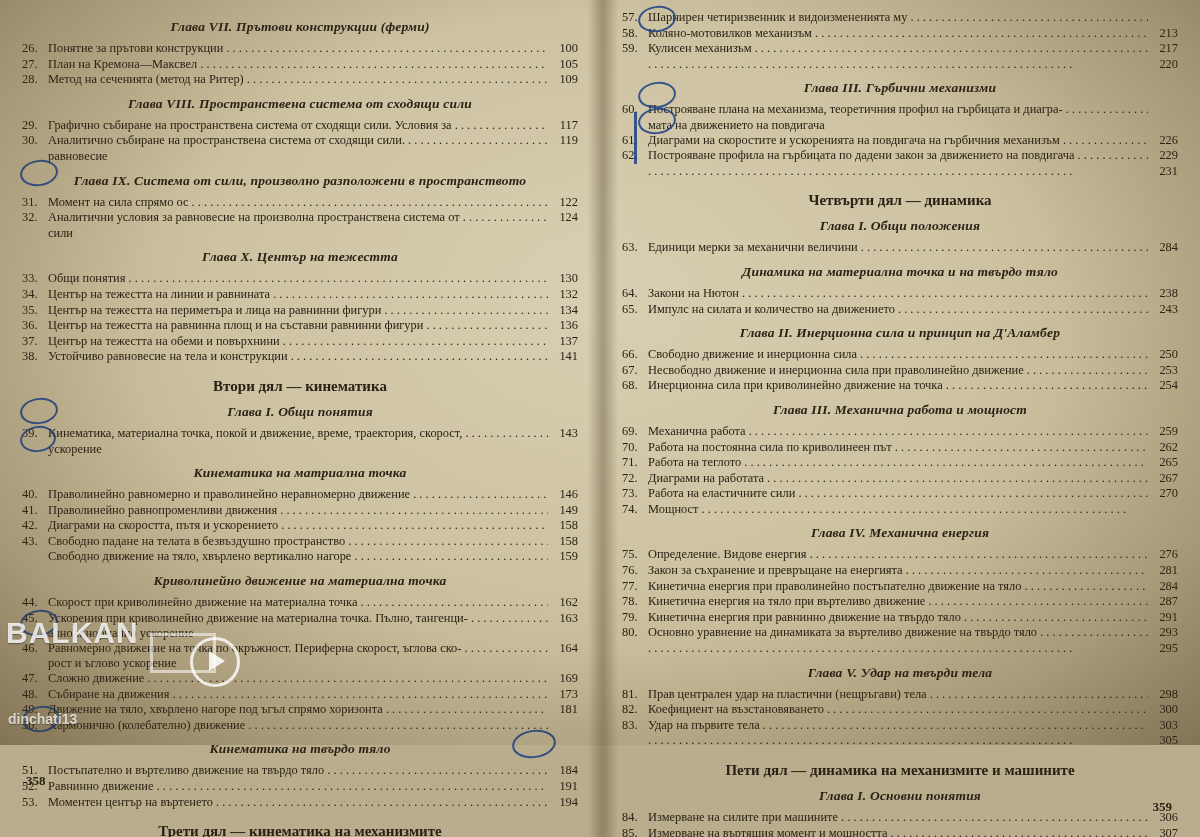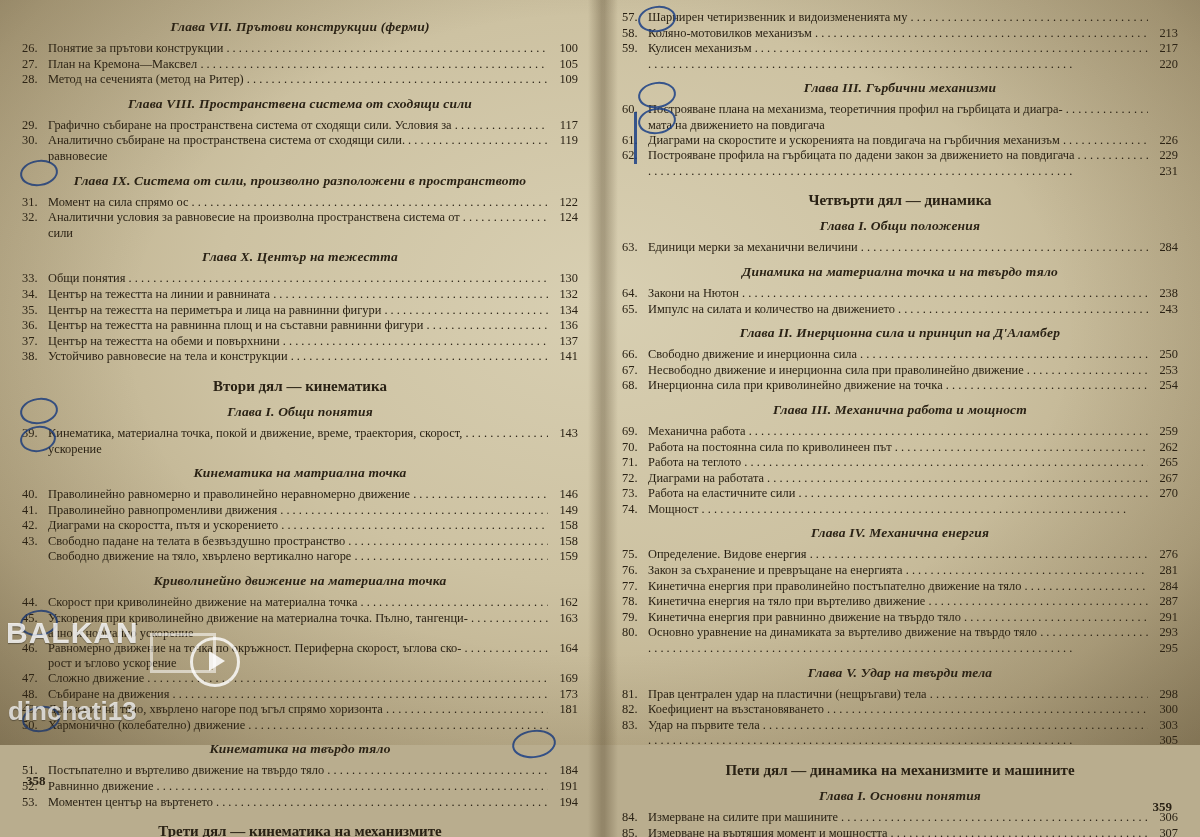--- a/index.html
+++ b/index.html
@@ -55,21 +55,21 @@
   #folioL{left:26px;bottom:48px;}
   #folioR{right:28px;bottom:22px;}
   
   .ink{position:absolute;border:2.2px solid #1b3f86;border-radius:50%;
        transform:rotate(-8deg);pointer-events:none;opacity:.85;}
   .inkline{position:absolute;background:#1b3f86;pointer-events:none;opacity:.85;}
   
   .wm{position:absolute;color:rgba(255,255,255,.82);font-family:"Liberation Sans",sans-serif;
       font-weight:bold;pointer-events:none;text-shadow:0 1px 1px rgba(0,0,0,.35);}
   #wm1{left:6px;bottom:95px;font-size:30px;letter-spacing:1px;}
-  #wm2{left:8px;bottom:18px;font-size:26px;color:rgba(255,255,255,.75);}
+  #wm2{left:8px;bottom:18px;font-size:14px;color:rgba(255,255,255,.75);}
   #wmPlay{position:absolute;left:190px;bottom:58px;width:44px;height:44px;
      border:3px solid rgba(255,255,255,.8);border-radius:50%;pointer-events:none;}
   #wmPlay:after{content:"";position:absolute;left:16px;top:11px;border-style:solid;
      border-width:10px 0 10px 16px;border-color:transparent transparent transparent rgba(255,255,255,.85);}
   #wmStamp{position:absolute;left:150px;bottom:72px;width:60px;height:34px;
      border:3px solid rgba(255,255,255,.55);pointer-events:none;}
 </style>
 </head>
 <body>
 

